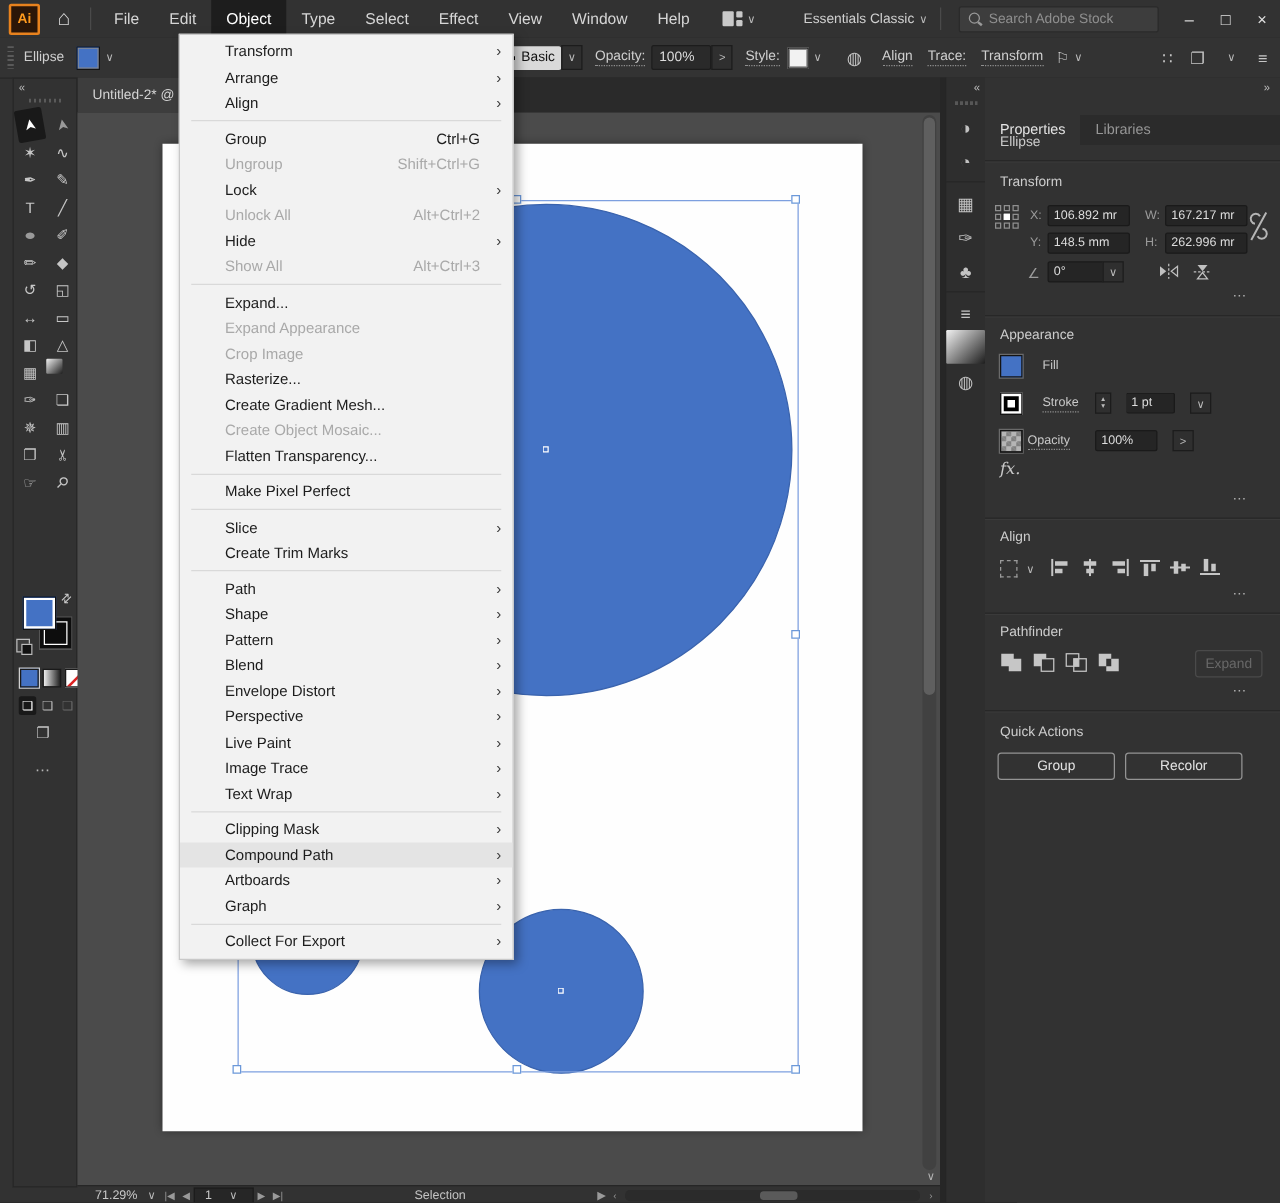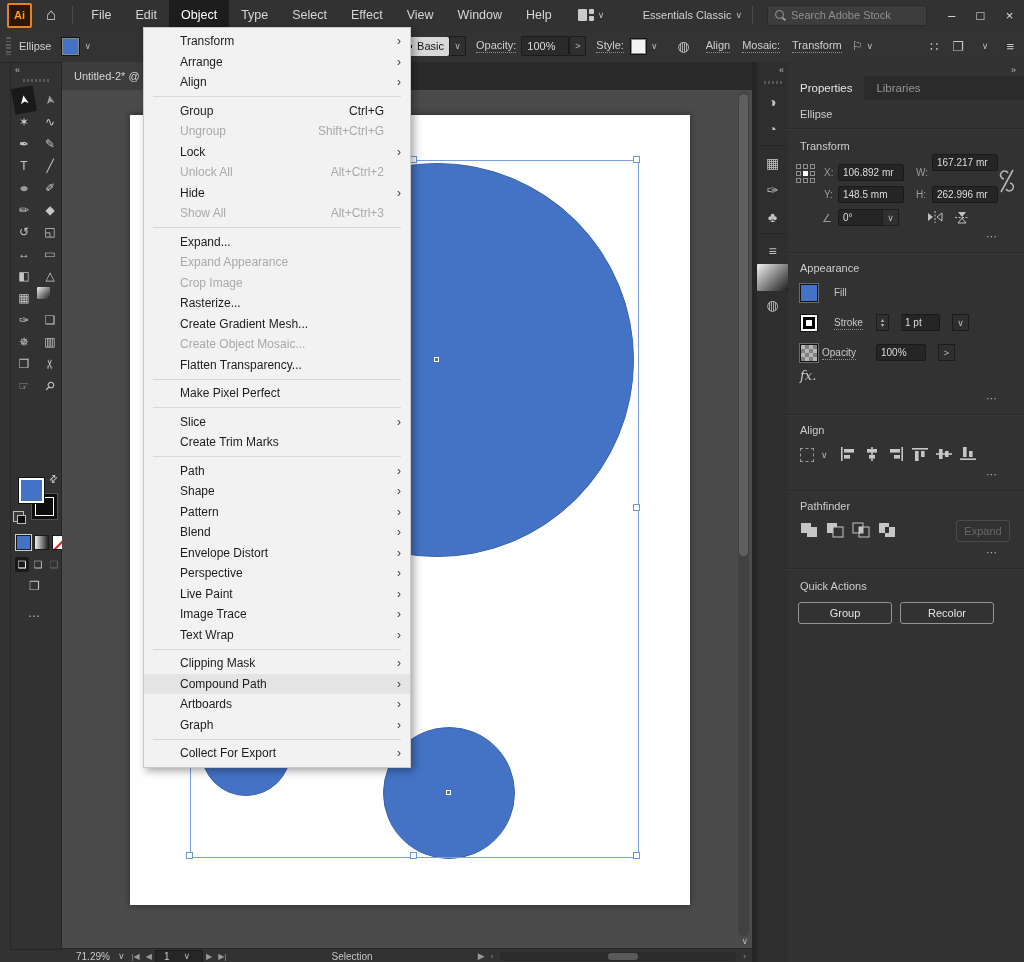--- a/index.html
+++ b/index.html
@@ -90,21 +90,21 @@
   
   .dockdiv{position:absolute;left:752px;top:62px;width:4px;height:900px;background:#262626;}
   .dock{position:absolute;left:756px;top:62px;width:31px;height:900px;background:#2e2e2e;border-left:1px solid #252525;display:flex;flex-direction:column;align-items:center;}
   .dock .collapse{align-self:flex-end;margin:3px 4px 2px 0;font-size:9px;color:#bdbdbd;}
   .dock .d-grip{width:18px;height:3px;margin:4px 0;background:repeating-linear-gradient(90deg,#575757 0 2px,transparent 2px 4px);}
   .dock .d-icon{height:27px;display:flex;align-items:center;justify-content:center;font-size:14px;color:#c2c2c2;width:100%;}
   .dock .sep{width:100%;height:1px;background:#262626;margin:3px 0;}
   
   .props{position:absolute;left:788px;top:62px;width:236px;height:900px;background:#323232;font-size:11px;}
   .props .expand-arrows{position:absolute;right:8px;top:3px;font-size:9px;color:#bdbdbd;}
-  .ptabs{position:absolute;left:0;top:14px;width:236px;height:24px;background:#2b2b2b;display:flex;}
+  .ptabs{position:absolute;left:0;top:30px;width:236px;height:24px;background:#2b2b2b;display:flex;}
   .ptab{padding:0 12px;display:flex;align-items:center;font-size:11.5px;color:#969696;}
   .ptab.active{background:#323232;color:#e4e4e4;}
   .psec-title{position:absolute;color:#cccccc;font-size:11px;}
   .plabel{position:absolute;color:#9b9b9b;font-size:10px;}
   .pvalue-field{position:absolute;background:#252525;border:1px solid #1a1a1a;border-radius:2px;height:15px;color:#dcdcdc;font-size:10px;display:flex;align-items:center;padding:0 4px;overflow:hidden;white-space:nowrap;}
   .psep{position:absolute;left:0;width:236px;height:1px;background:#272727;box-shadow:0 1px 0 #3a3a3a;}
   .pdots{position:absolute;color:#b0b0b0;font-size:11px;letter-spacing:1.5px;}
   .refgrid{position:absolute;display:grid;grid-template-columns:repeat(3,5px);grid-template-rows:repeat(3,5px);grid-gap:2px;}
   .refgrid i{border:1px solid #8f8f8f;box-sizing:border-box;}
   .refgrid i.c{background:#ffffff;border-color:#ffffff;}
@@ -208,21 +208,21 @@
     </span>
     <span class="chip">∨</span>
     <span class="dotted" style="margin-left:10px;color:#cfcfcf;">Opacity:</span>
     <span class="field" style="width:36px;margin-left:5px;">100%</span>
     <span class="chip">&gt;</span>
     <span class="dotted" style="margin-left:10px;color:#cfcfcf;">Style:</span>
     <span class="swatch" style="background:#f2f2f2;width:15px;height:15px;margin-left:6px;"></span>
     <span class="chev">∨</span>
     <span style="margin-left:16px;font-size:14px;color:#c6c6c6;">◍</span>
     <span class="dotted" style="margin-left:16px;color:#cfcfcf;">Align</span>
-    <span class="dotted" style="margin-left:12px;color:#cfcfcf;">Mosaic:</span>
+    <span class="dotted" style="margin-left:12px;color:#cfcfcf;">Trace:</span>
     <span class="dotted" style="margin-left:12px;color:#cfcfcf;">Transform</span>
     <span style="margin-left:10px;font-size:12px;color:#c6c6c6;">⚐</span>
     <span class="chev">∨</span>
     <div class="cb-icons">
       <span>∷</span>
       <span>❐</span>
       <span class="chev">∨</span>
       <span>≡</span>
     </div>
   </div>
@@ -445,21 +445,21 @@
         <i></i>
         <i class="c"></i>
         <i></i>
         <i></i>
         <i></i>
         <i></i>
     </div>
     <span class="plabel" style="left:36px;top:105px;">X:</span>
     <div class="pvalue-field" style="left:50px;top:102px;width:56px;">106.892 mr</div>
     <span class="plabel" style="left:128px;top:105px;">W:</span>
-    <div class="pvalue-field" style="left:144px;top:92px;width:56px;">167.217 mr</div>
+    <div class="pvalue-field" style="left:144px;top:102px;width:56px;">167.217 mr</div>
     <span class="plabel" style="left:36px;top:127px;">Y:</span>
     <div class="pvalue-field" style="left:50px;top:124px;width:56px;">148.5 mm</div>
     <span class="plabel" style="left:128px;top:127px;">H:</span>
     <div class="pvalue-field" style="left:144px;top:124px;width:56px;">262.996 mr</div>
     <svg class="icon-svg" style="left:210px;top:104px;" width="18" height="30" viewBox="0 0 18 30">
       <path d="M6 13 a4 4 0 1 1 4-6 M12 17 a4 4 0 1 1-4 6 M3 26 L15 4" stroke="#b5b5b5" stroke-width="1.6" fill="none"></path>
     </svg>
     <span class="plabel" style="left:34px;top:150px;font-size:11px;">∠</span>
     <div class="pvalue-field" style="left:50px;top:147px;width:36px;">0°</div>
     <span class="chip" style="position:absolute;left:94px;top:147px;height:15px;">∨</span>

